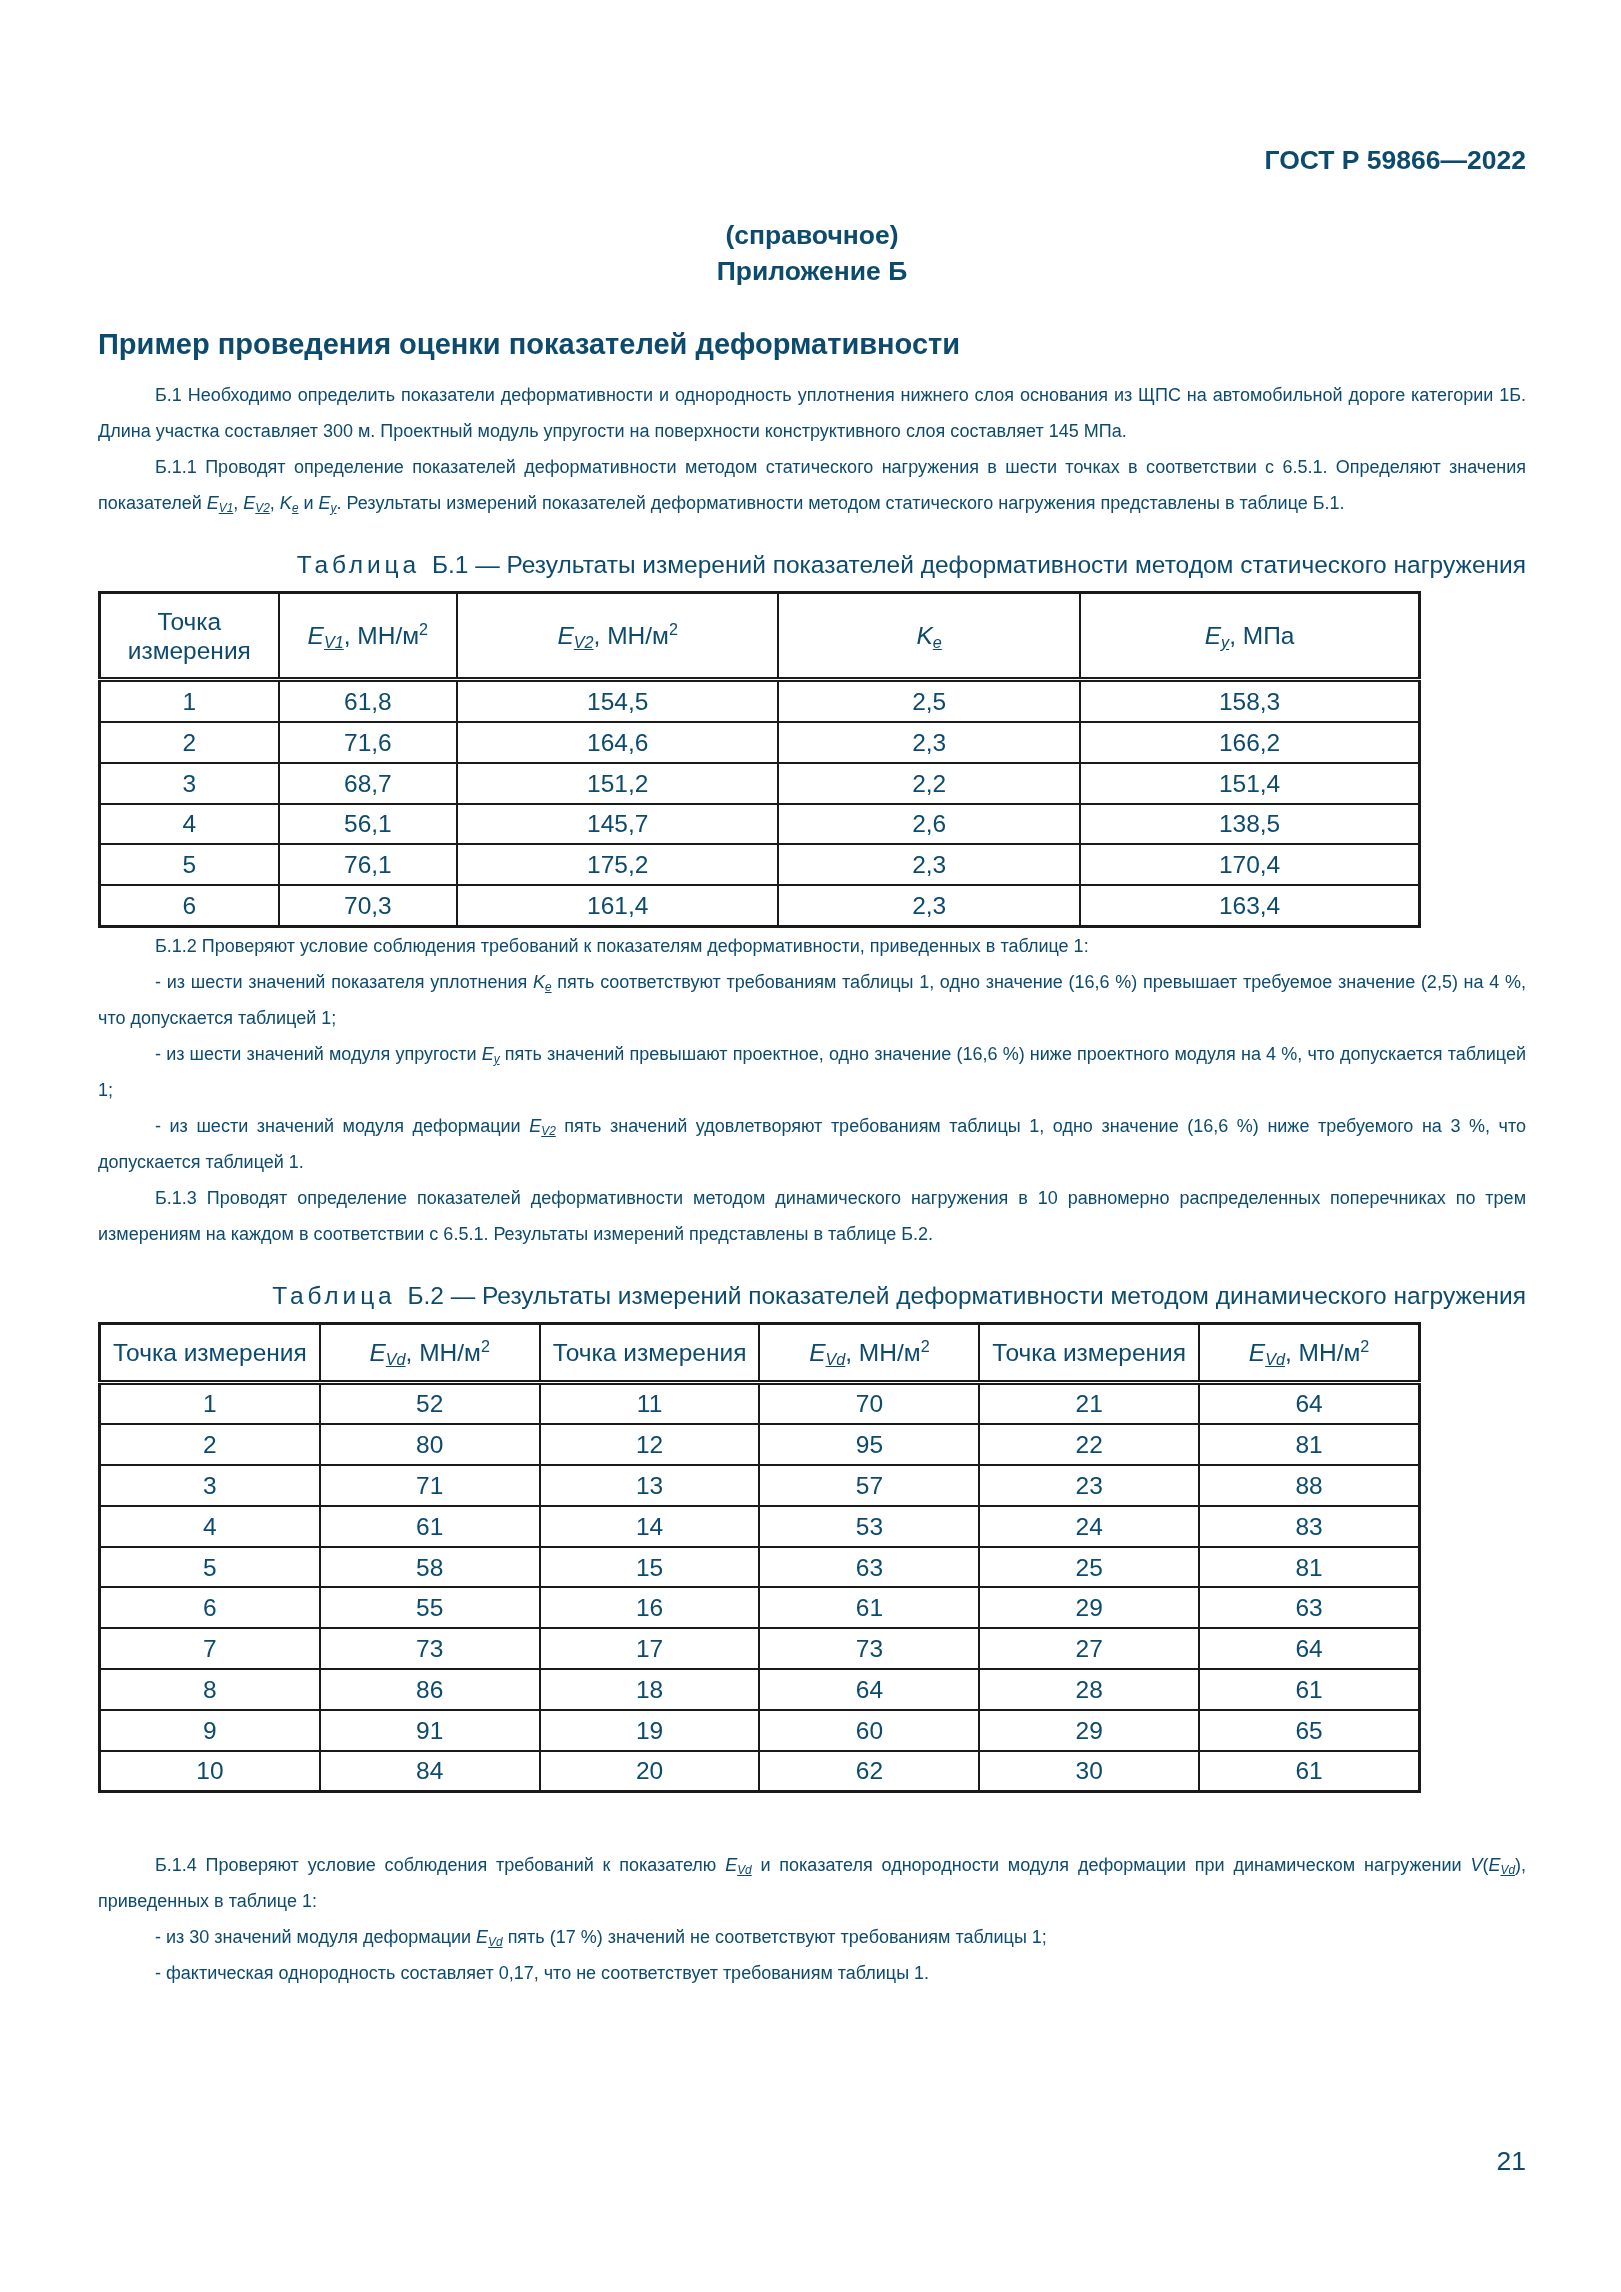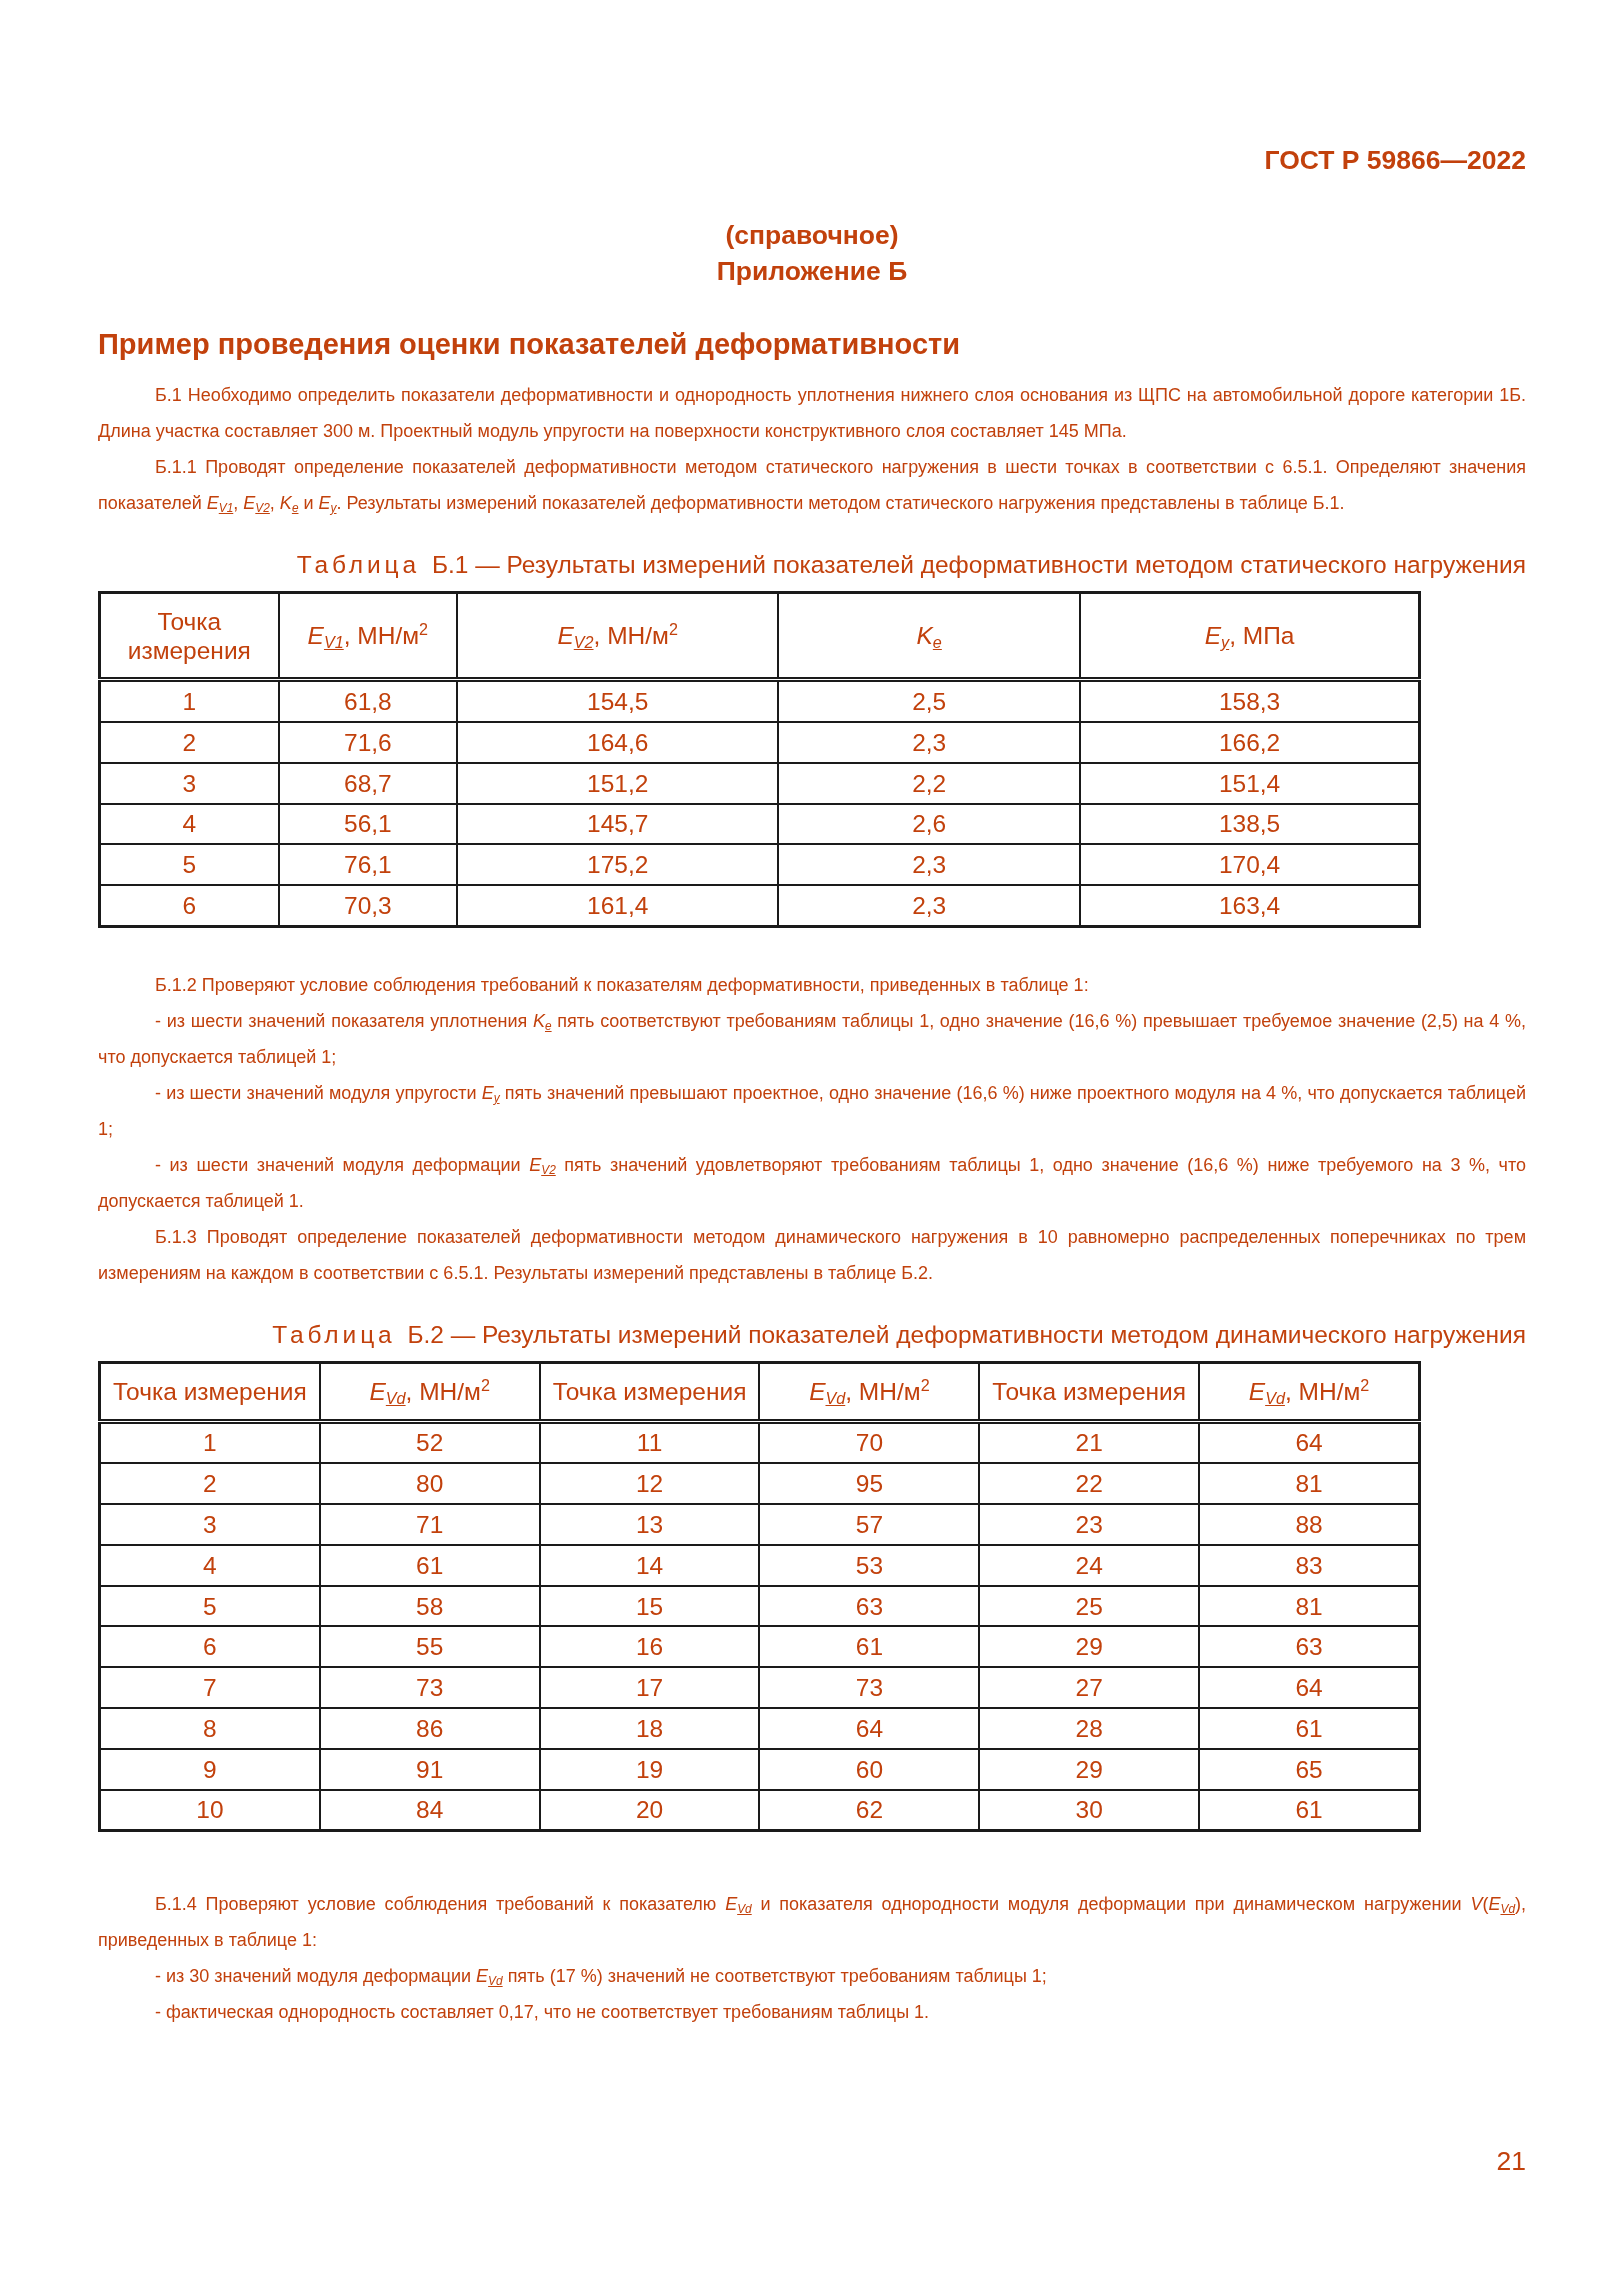--- a/index.html
+++ b/index.html
@@ -1,21 +1,21 @@
 <!DOCTYPE html>
 <html lang="ru"><head>
 <meta charset="utf-8">
 <title>ГОСТ Р 59866—2022 — страница 21</title>
 <style>
   html,body{margin:0;padding:0;background:#ffffff;}
   .page{
     position:relative;
     width:1621px;height:2293px;
     background:#ffffff;
-    color:#c2410c;
+    color:#0c4a6e;
     font-family:"Liberation Sans","DejaVu Sans",sans-serif;
     box-sizing:border-box;
     padding:142px 95px 0 98px;
     overflow:hidden;
   }
   .doc-header{
     text-align:right;
     font-weight:bold;
     font-size:26.5px;
     line-height:36px;
@@ -30,21 +30,21 @@
   .heading{
     margin-top:37px;
     text-align:left;
     font-weight:bold;
     font-size:29px;
     line-height:37px;
   }
   .body-text{font-size:18px;line-height:36px;text-align:justify;}
   .para{margin:0;text-indent:57px;}
   .block{margin-top:13.7px;}
-  .block-mid{margin-top:39px;}
+  .block-mid{}
   .block-bottom{margin-top:54px;}
   .caption{
     margin:27.4px 0 9.8px 0;
     font-size:24.5px;
     line-height:33px;
     text-align:right;
     text-indent:0;
   }
   .caption .spaced{letter-spacing:3.9px;margin-right:11.8px;}
   table.gost{

